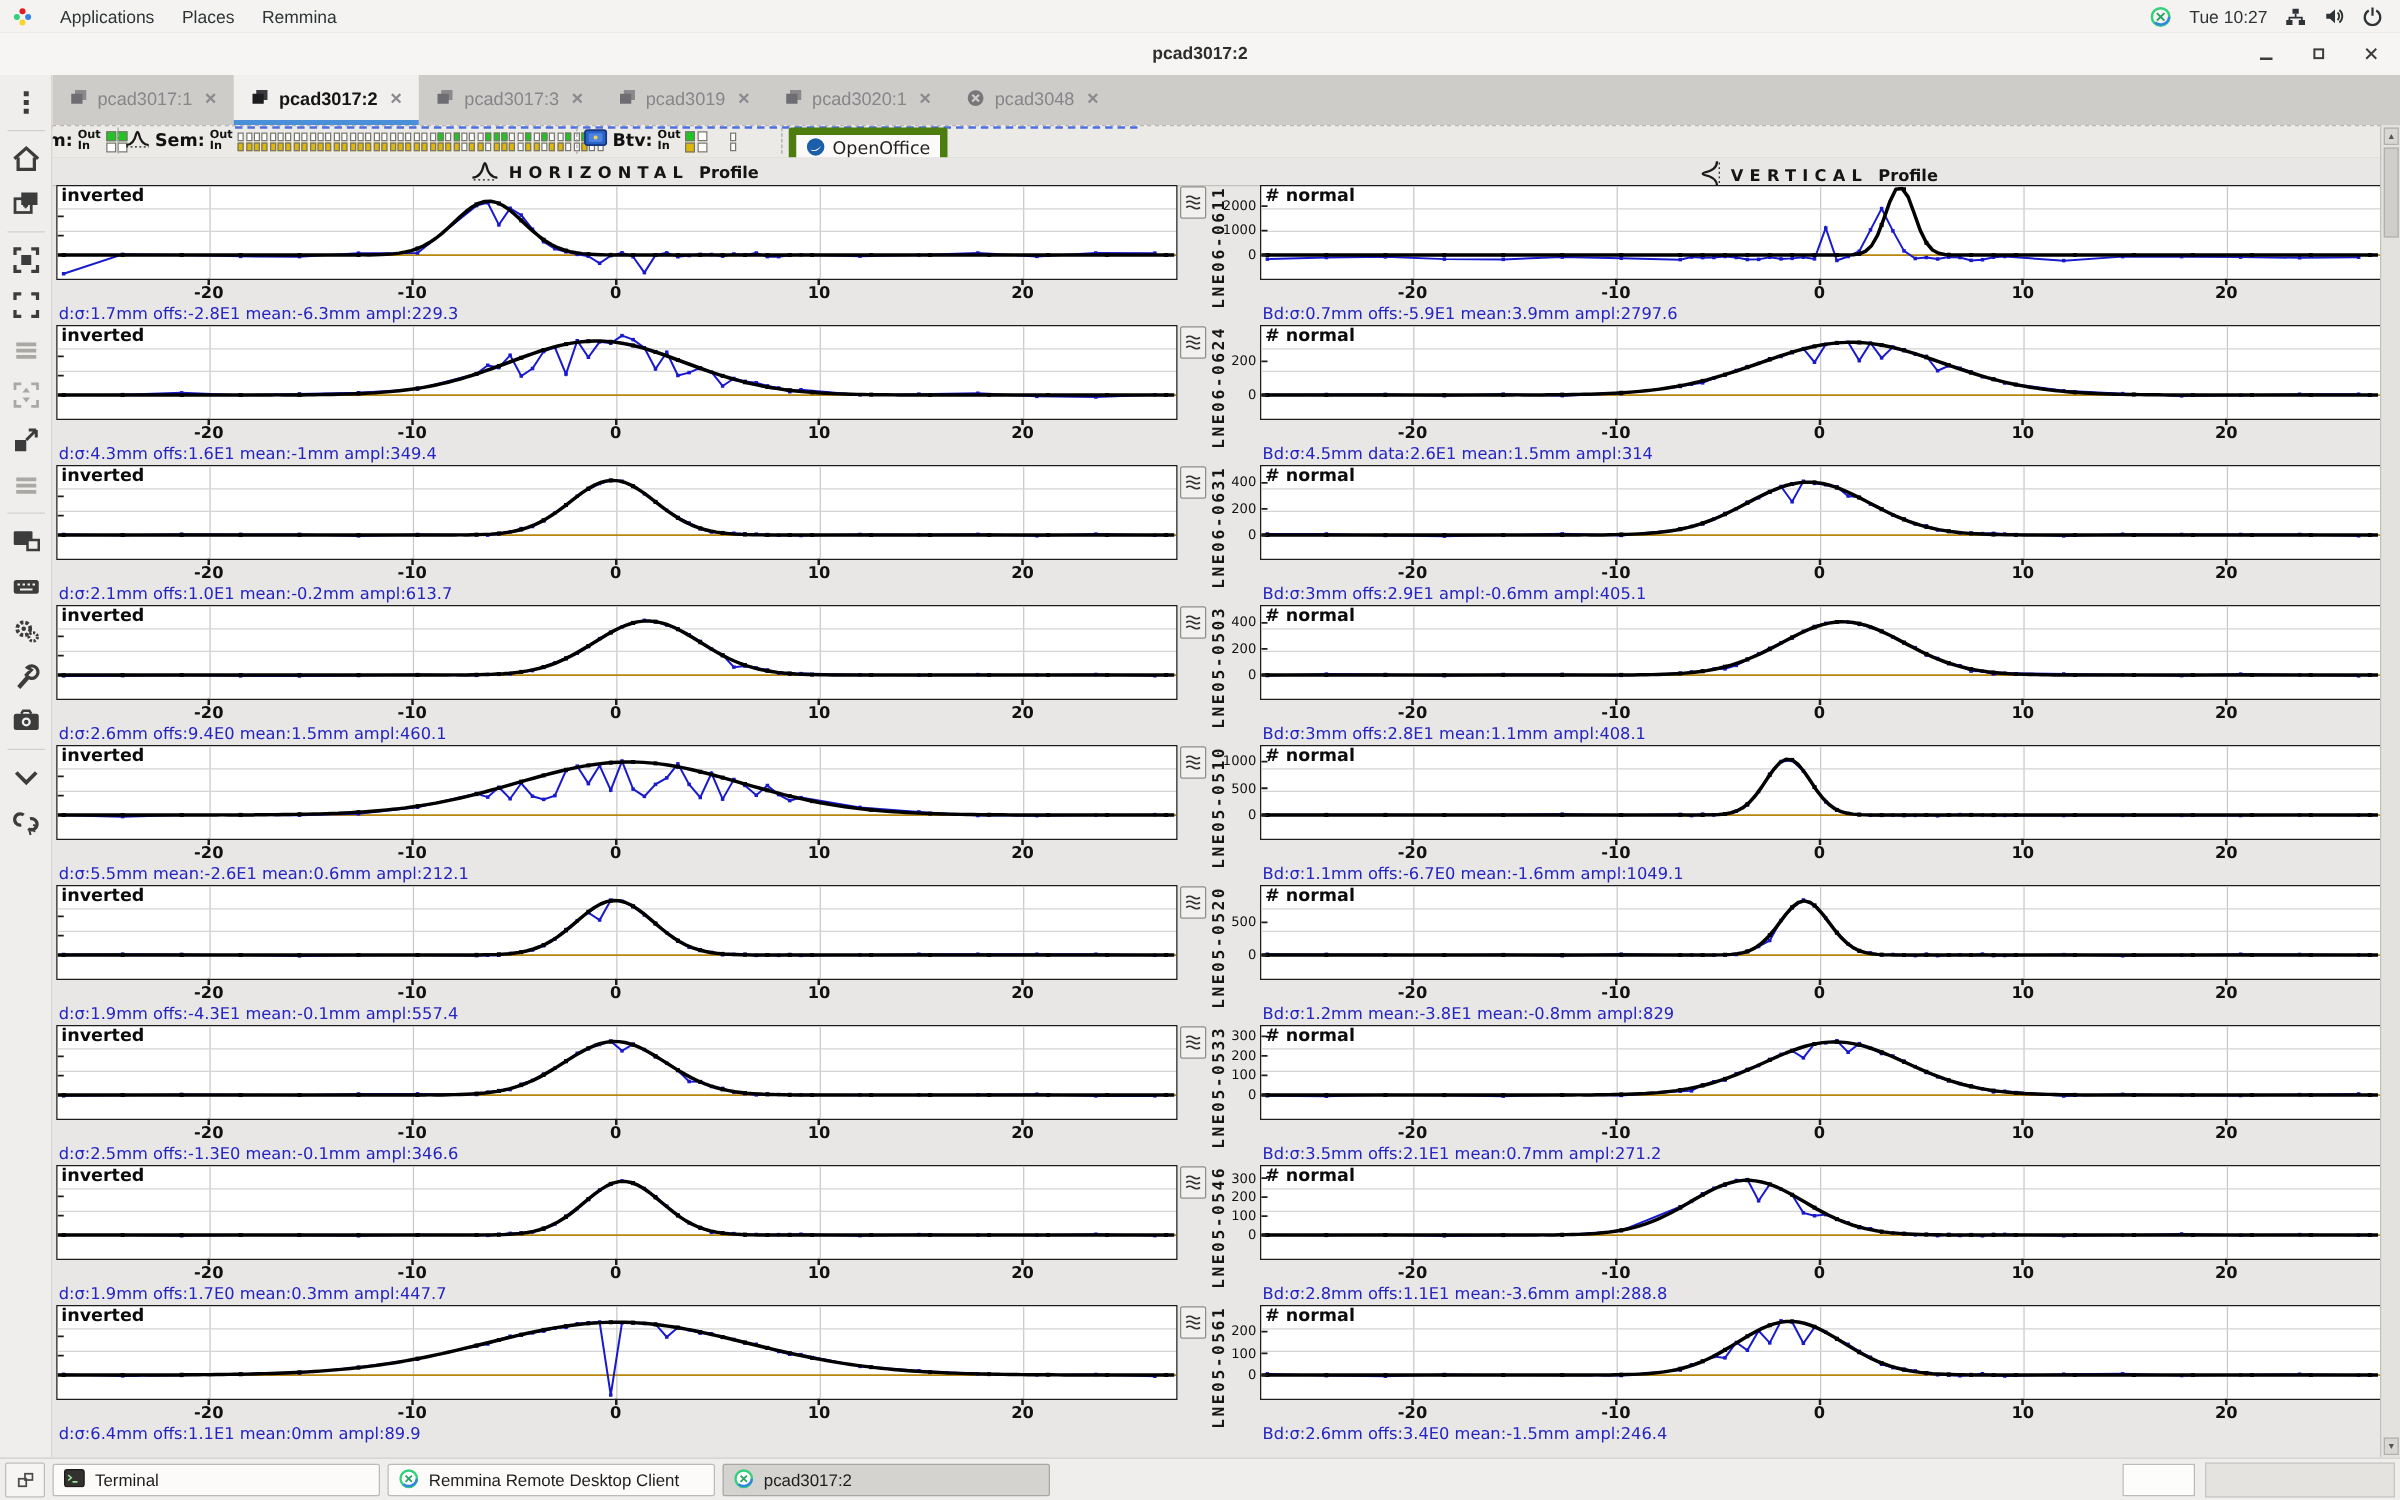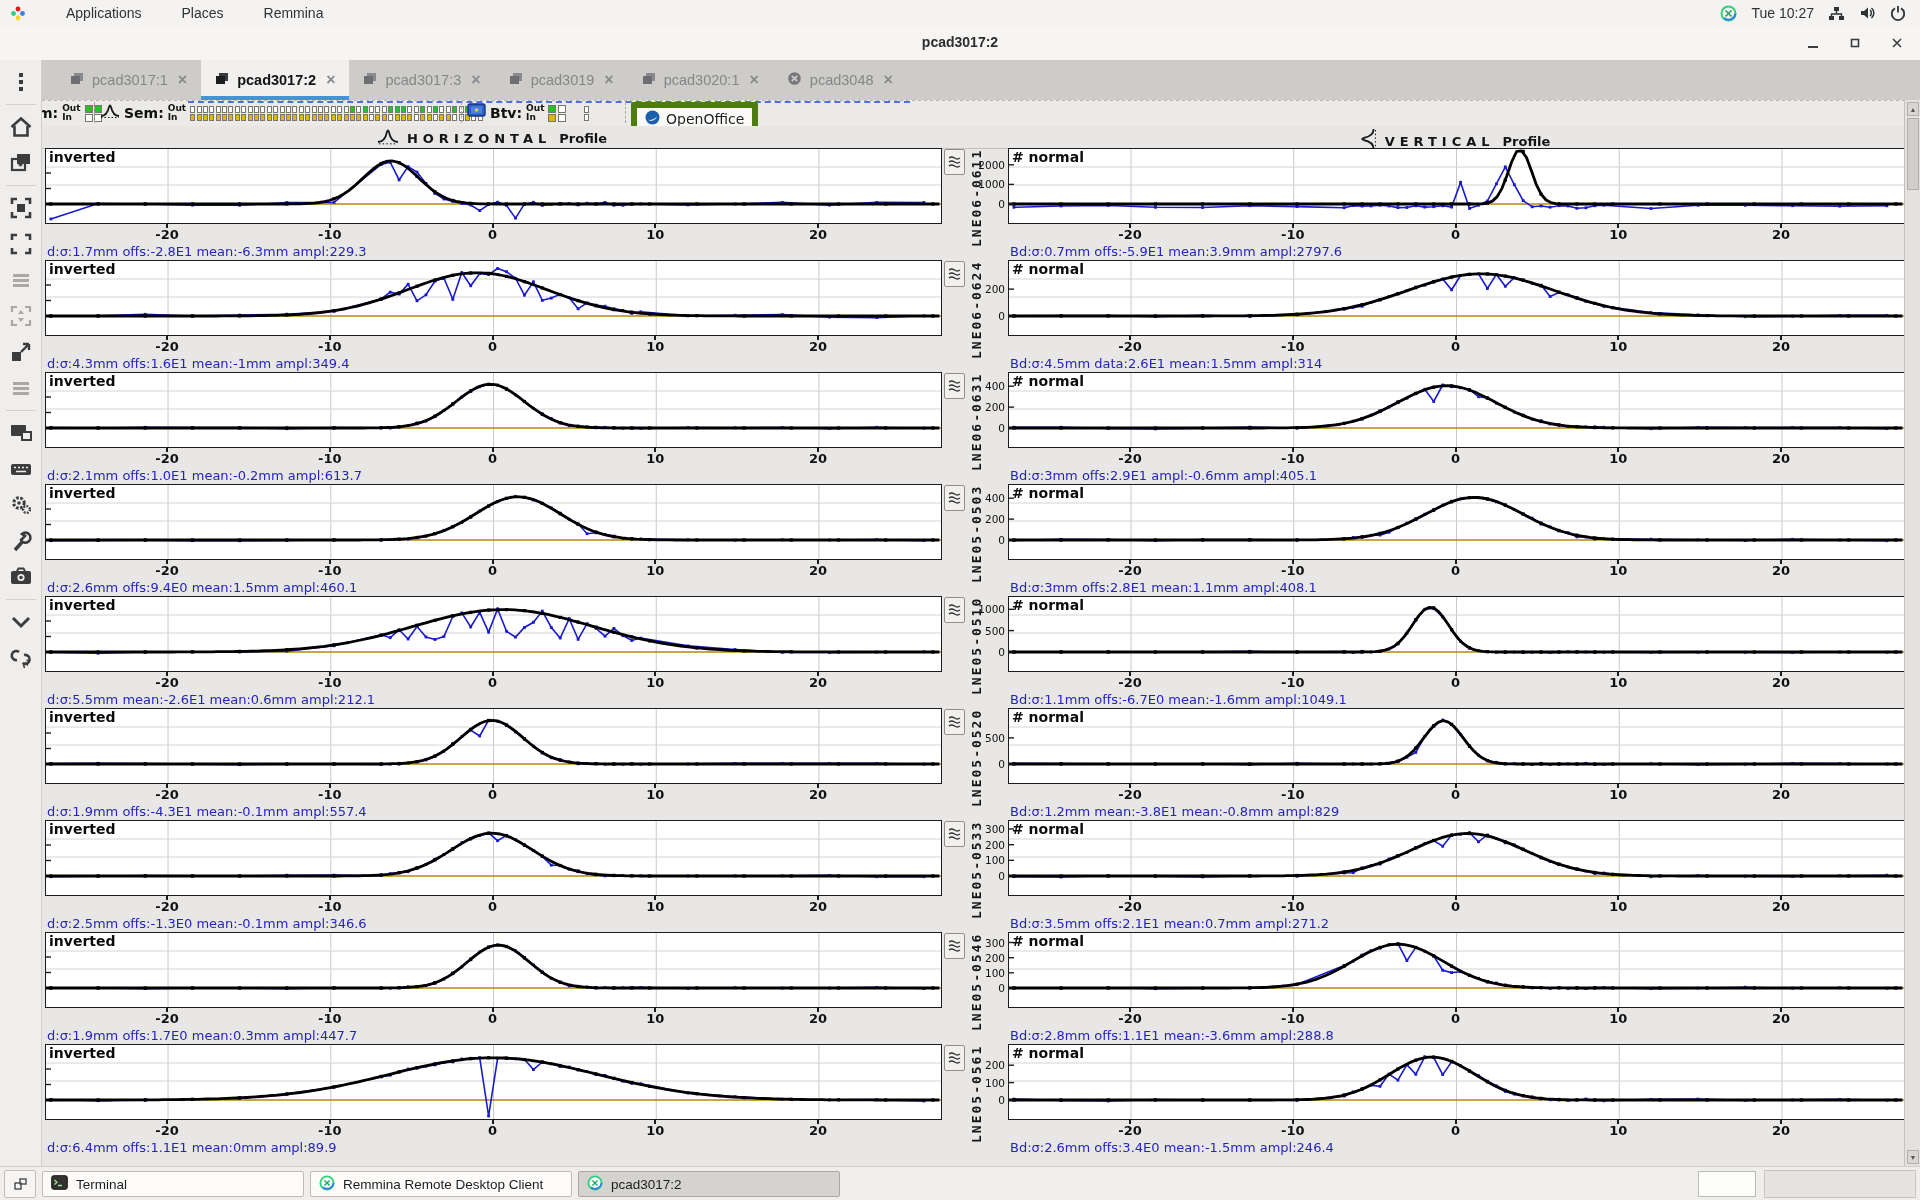--- a/index.html
+++ b/index.html
@@ -3,21 +3,21 @@
 <meta charset="utf-8">
 <style>
   html,body{margin:0;padding:0;}
   body{width:1920px;height:1200px;overflow:hidden;background:#e8e7e5;
        font-family:"Liberation Sans",sans-serif;-webkit-font-smoothing:antialiased;}
   #stage{position:relative;width:1920px;height:1200px;}
 
   
   #gnome-bar{position:absolute;left:0;top:0;width:1920px;height:26px;background:#f4f3f1;
     border-bottom:1px solid #d5d3d0;display:flex;align-items:center;color:#2e3436;font-size:14px;}
-  #gnome-bar .menus{display:flex;align-items:center;gap:40px;margin-left:10px;}
+  #gnome-bar .menus{display:flex;align-items:center;gap:22px;margin-left:10px;}
   #gnome-bar .menus .menu{cursor:default;}
   #gnome-bar .spacer{flex:1;}
   #gnome-bar .status{display:flex;align-items:center;gap:14px;margin-right:14px;}
   .panel-icon svg{display:block;}
 
   
   #titlebar{position:absolute;left:0;top:26px;width:1920px;height:34px;background:#f6f5f3;
     border-bottom:1px solid #cfcecb;}
   #window-title{position:absolute;left:0;right:0;top:8px;text-align:center;font-weight:bold;
     font-size:14px;color:#2d2d2d;}
@@ -27,21 +27,21 @@
   
   #main{position:absolute;left:0;top:60px;width:1920px;height:1106px;display:flex;}
   #sidebar{width:42px;background:#efeeec;border-right:1px solid #d0cfcc;display:flex;
     flex-direction:column;align-items:center;padding-top:4px;box-sizing:border-box;}
   .sb-btn{width:34px;height:34px;display:flex;align-items:center;justify-content:center;margin:1px 0;}
   .sb-sep{width:30px;height:1px;background:#d2d1ce;margin:4px 0;}
   #remote{position:relative;flex:1;background:#e8e7e5;overflow:hidden;}
 
   
   #tabbar{position:absolute;left:0;top:0;right:0;height:40px;background:#cdccc9;
-    border-bottom:3px solid #ef4444;display:flex;align-items:stretch;padding-left:14px;}
+    border-bottom:3px solid #ef4444;display:flex;align-items:stretch;}
   .tab{position:relative;display:flex;align-items:center;gap:8px;padding:0 14px;color:#86868a;
     font-size:14.5px;}
   .tab .close{color:#8a8a8e;font-size:16px;font-weight:bold;margin-left:2px;}
   .tab.active{background:#f1f0ee;color:#141414;font-weight:bold;}
   .tab.active::after{content:"";position:absolute;left:0;right:0;bottom:0;height:4px;background:#4a90d9;}
 
   
   #appbar{position:absolute;left:0;top:40px;right:15px;height:26px;background:#eceae7;
     border-bottom:1px solid #c6c5c2;overflow:hidden;font-family:"DejaVu Sans",sans-serif;}
   #appbar::before{content:"";position:absolute;left:0;top:0;right:0;height:1px;

